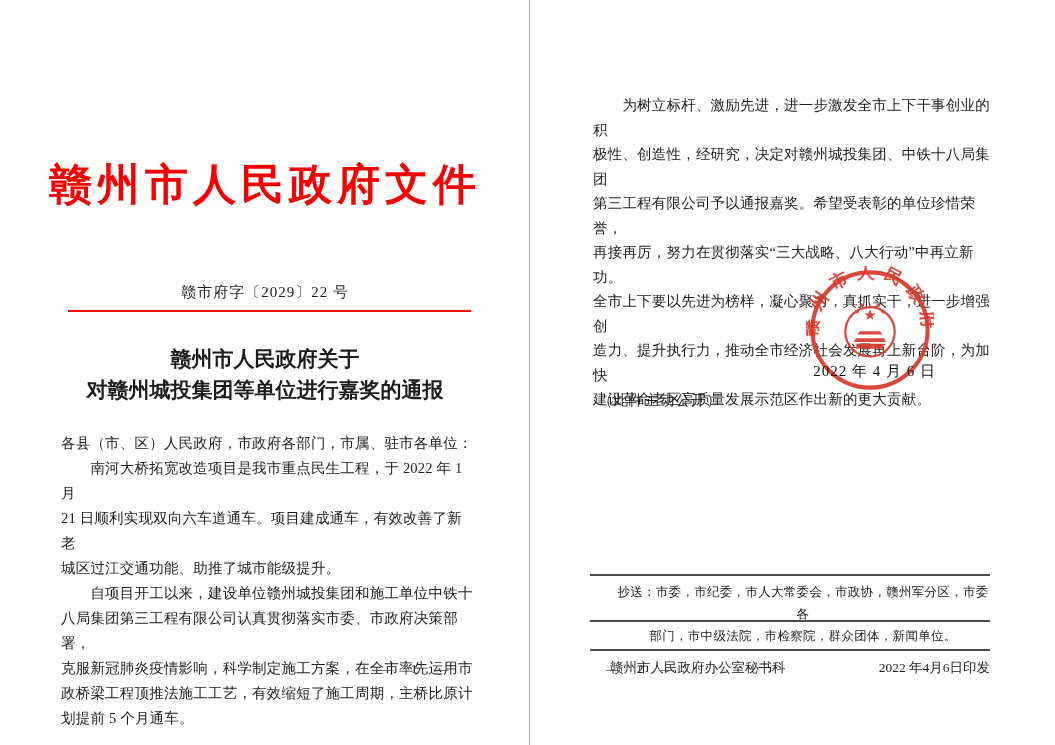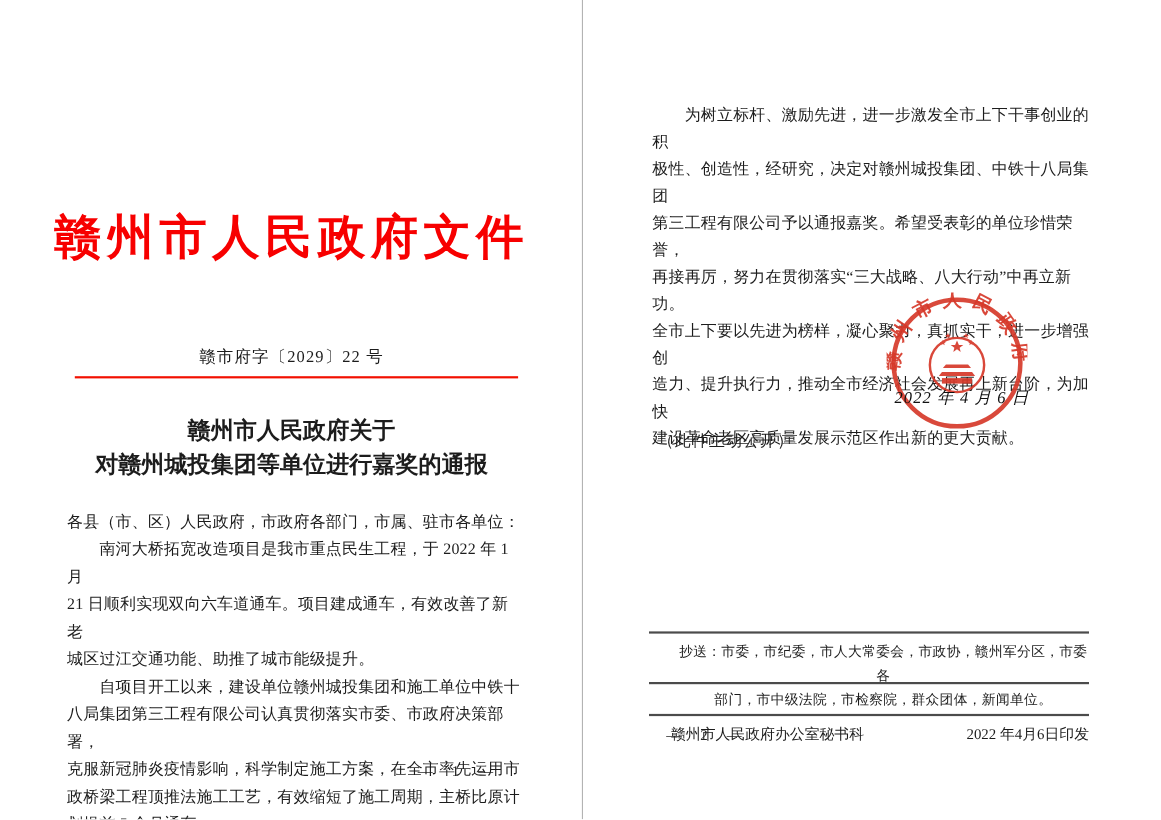--- a/index.html
+++ b/index.html
@@ -3,42 +3,42 @@
 <meta charset="utf-8">
 <style>
   html,body{margin:0;padding:0;background:#ffffff;}
   .doc{
     position:relative;width:1055px;height:745px;background:#ffffff;
     font-family:"Liberation Serif","DejaVu Serif",serif;color:#1c1c1c;
     overflow:hidden;
   }
   .abs{position:absolute;}
   .page{position:absolute;top:0;height:606px;}
-  .page1{left:0;width:529px;margin-top:32px;}
+  .page1{left:0;width:529px;}
   .page2{left:530px;width:525px;}
   .divider{position:absolute;left:529px;top:0;width:1px;height:745px;background:#b3b3b3;}
 
   .masthead{
     left:35px;width:460px;top:150px;text-align:center;
     font-size:43px;font-weight:bold;letter-spacing:5px;line-height:70px;
     white-space:nowrap;
   }
   .docnum{left:35px;width:460px;top:283px;text-align:center;font-size:15px;letter-spacing:1px;}
   .red-rule{left:68px;top:310px;width:403px;height:2px;}
   .title{left:30px;width:470px;top:344px;text-align:center;font-size:21px;font-weight:bold;line-height:31px;}
   .bodytext{font-size:14.5px;line-height:25px;letter-spacing:0.2px;}
   .body1{left:61px;top:431px;width:414px;}
   .body2{left:63px;top:93px;width:408px;line-height:24.5px;}
   .pagenum{width:100px;text-align:center;font-size:13.5px;word-spacing:14px;color:#222;}
   .pn1{left:364px;top:661px;}
   .pn2{left:60px;top:661px;}
 
   .seal{left:276px;top:266px;width:128px;height:128px;}
   .seal svg{display:block;}
-  .sign-date{left:272px;top:352px;width:145px;text-align:center;font-size:15px;letter-spacing:1px;color:#111;font-style:italic;}
+  .sign-date{left:272px;top:362px;width:145px;text-align:center;font-size:15px;letter-spacing:1px;color:#111;}
   .disclosure{left:68px;top:391px;font-size:14.5px;letter-spacing:1px;}
 
   .frule{left:60px;width:400px;height:2px;background:#4b4b4b;}
   .fr1{top:574px;} .fr2{top:620px;} .fr3{top:649px;}
   .cc-block{left:82px;top:581px;width:382px;font-size:12.5px;line-height:22px;letter-spacing:0.3px;text-align:center;}
   .cc-block div:nth-child(2){}
   .issuer-row{left:80px;top:659px;width:380px;display:flex;justify-content:space-between;font-size:13.5px;}
 </style>
 </head>
 <body>

